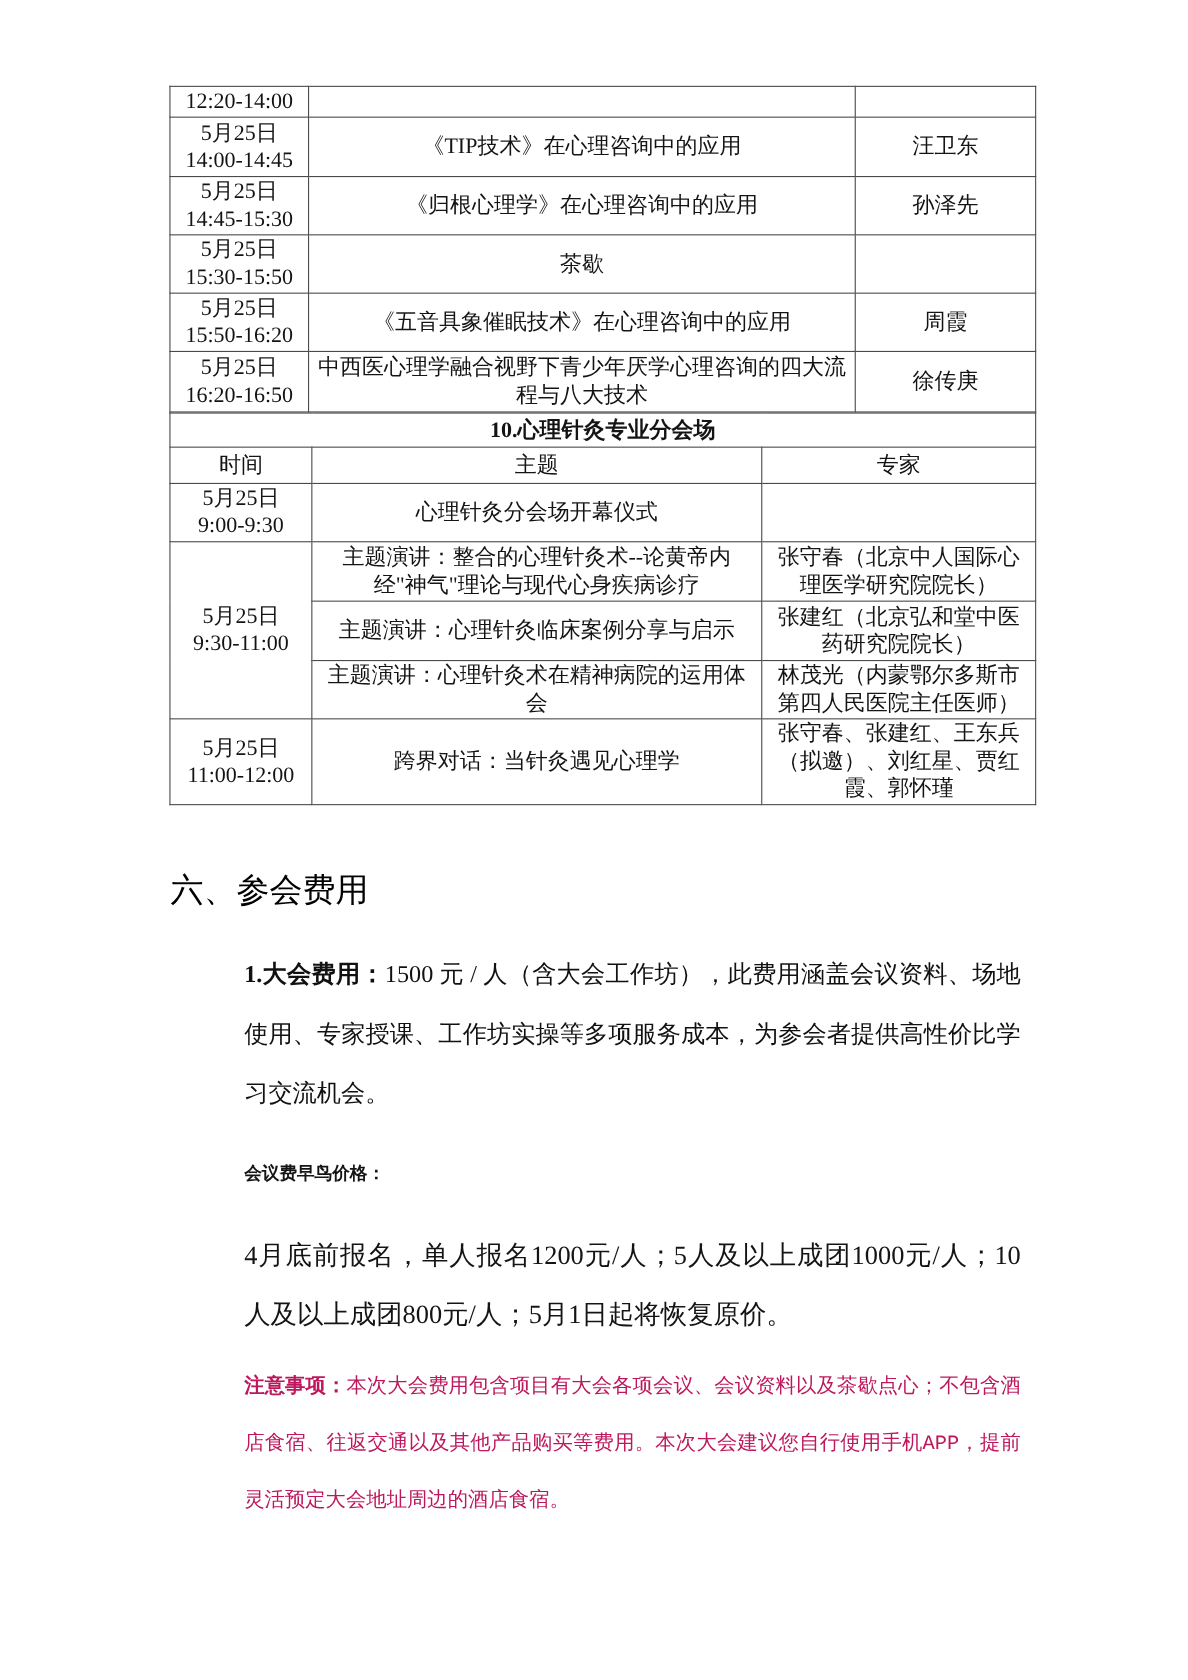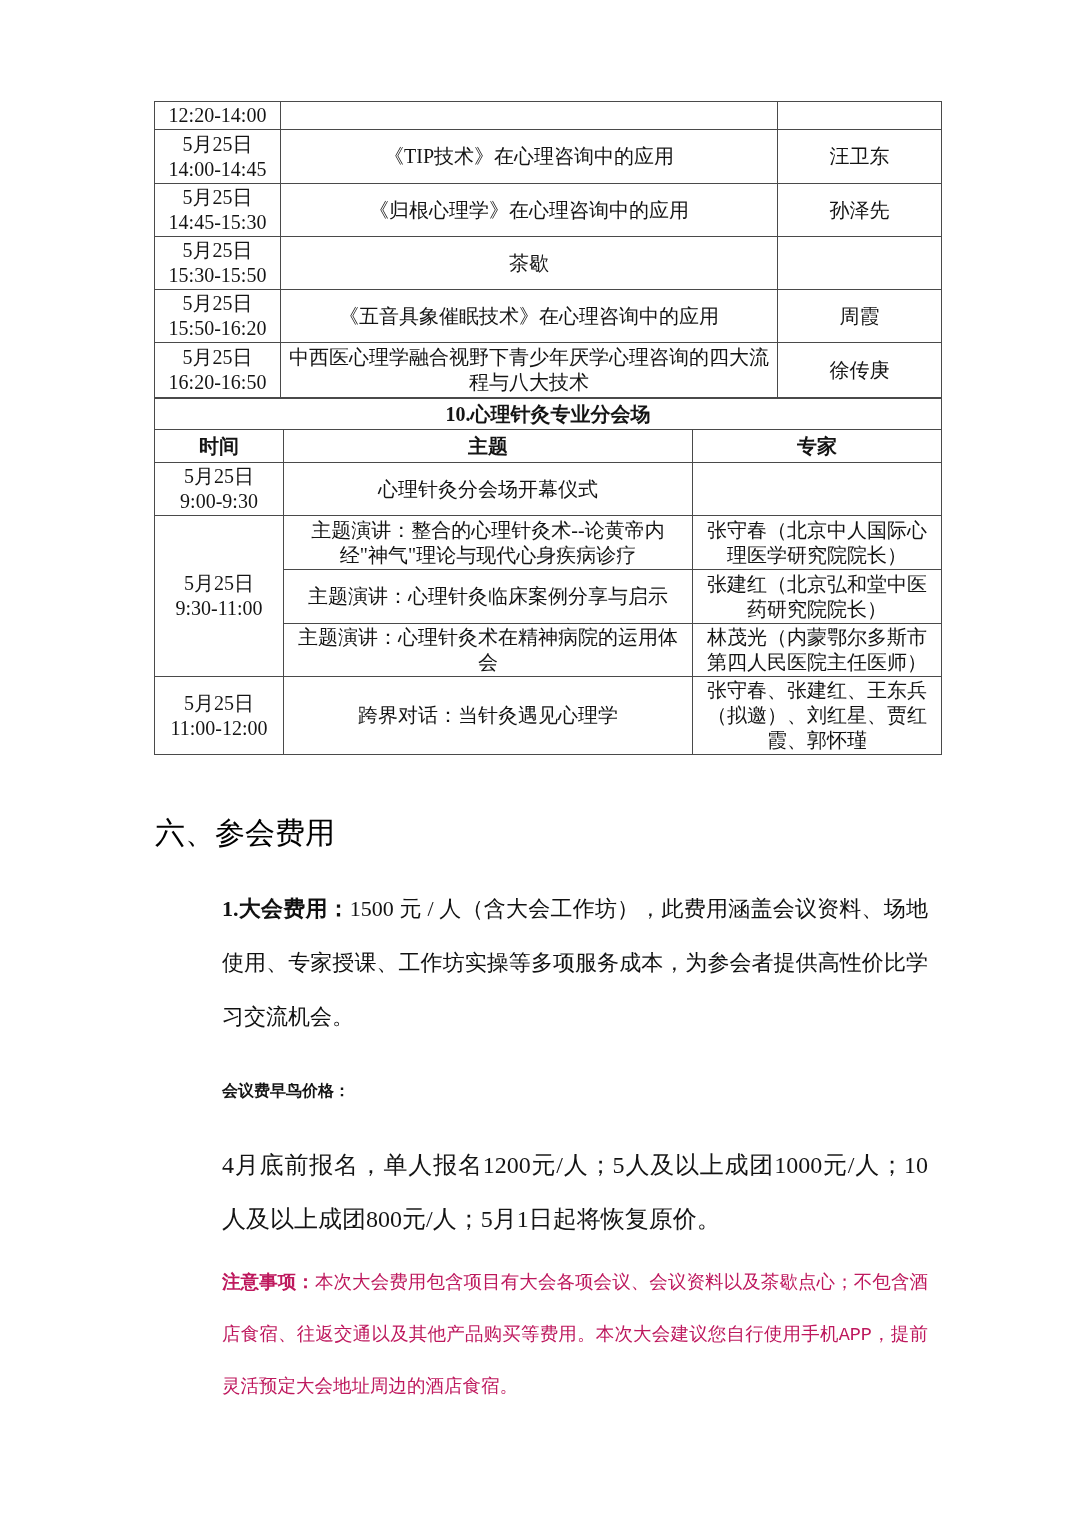--- a/index.html
+++ b/index.html
@@ -18,32 +18,32 @@
   }
   table.sched td{
     border:1.5px solid #4a4a4a;
     text-align:center;
     vertical-align:middle;
     font-size:20px;
     line-height:25px;
     padding:1px 5px;
     overflow:hidden;
   }
-  #table1{margin-top:101px;width:787px;}
+  #table1{margin-top:78px;width:787px;}
   #table2{width:787px;}
   tr.h25 td{height:25px;}
   tr.h51 td{height:51px;}
   tr.h50 td{height:50px;}
   tr.h46 td{height:46px;}
   tr.h52 td{height:52px;}
   tr.h28 td{height:28px;}
   tr.h30 td{height:30px;}
   tr.h74 td{height:74px;}
   .tbl-title{font-weight:bold;font-size:21px;}
-  .tbl-head td{font-weight:bold;font-size:20px;}
+  .tbl-head td{font-weight:normal;font-size:20px;}
   .section-heading{
     margin:57px 0 0 155px;
     font-size:30px;
     font-weight:normal;
     line-height:42px;
     color:#000000;
   }
   .body-para{
     margin:28px 12px 0 222px;
     width:706px;

